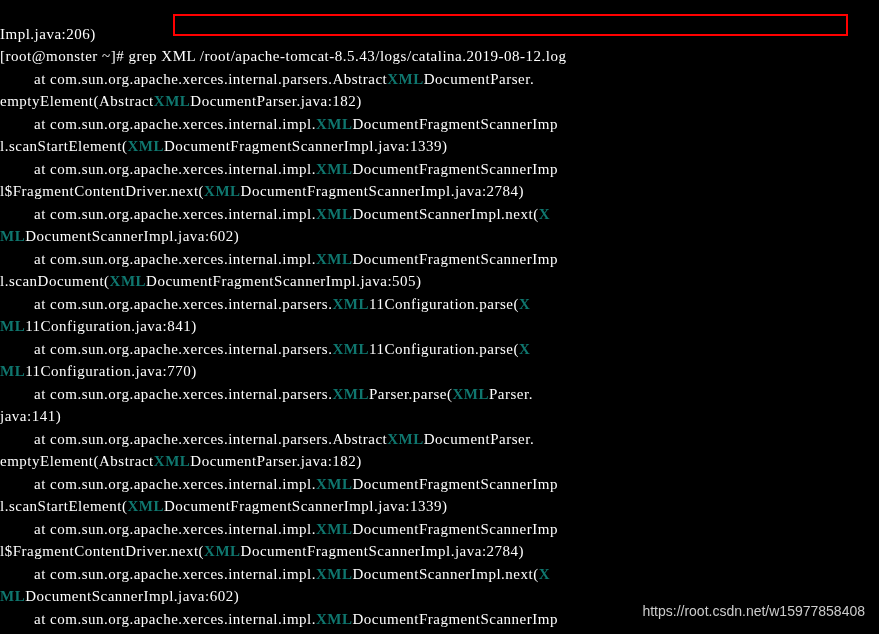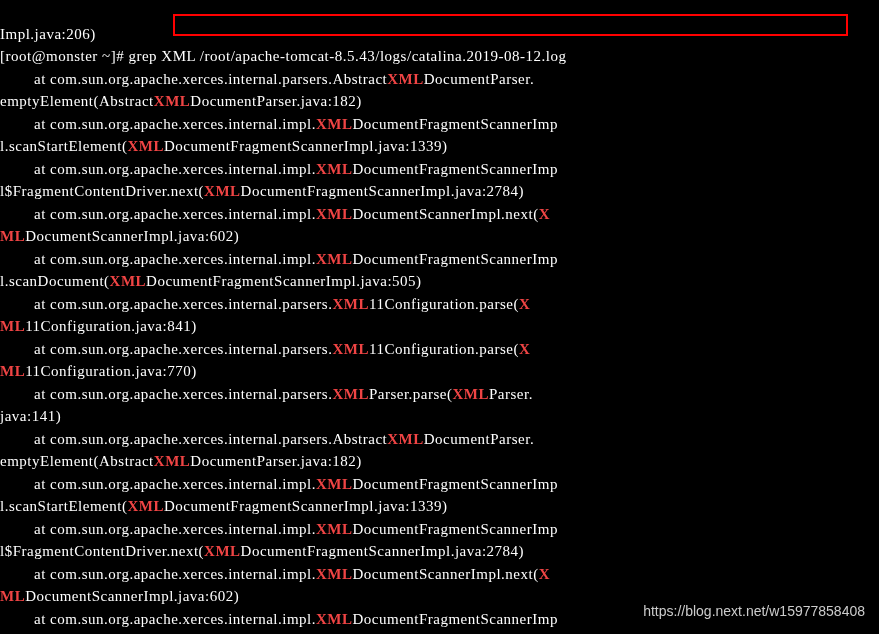--- a/index.html
+++ b/index.html
@@ -18,21 +18,21 @@
       position: relative;
       padding: 0;
       line-height: 1.5;
       letter-spacing: 0.5px;
     }
     .terminal {
       white-space: pre-wrap;
       word-break: break-all;
     }
     .highlight-xml {
-      color: #ef4444;
+      color: #0f766e;
       font-weight: bold;
     }
     .red-box {
       position: absolute;
       border: 2px solid #ff0000;
       pointer-events: none;
     }
     .prompt-box {
       top: 14px;
       left: 173px;
@@ -55,13 +55,13 @@
   </style>
 </head>
 <body>
 
 <div class="terminal">
 <span class="line">Impl.java:206)</span><span class="line"><span>[root@monster ~]# </span><span>grep XML /root/apache-tomcat-8.5.43/logs/catalina.2019-08-12.log</span></span><span class="line"><span>        at com.sun.org.apache.xerces.internal.parsers.Abstract</span><span class="highlight-xml">XML</span><span>DocumentParser.</span></span><span class="line"><span>emptyElement(Abstract</span><span class="highlight-xml">XML</span><span>DocumentParser.java:182)</span></span><span class="line"><span>        at com.sun.org.apache.xerces.internal.impl.</span><span class="highlight-xml">XML</span><span>DocumentFragmentScannerImp</span></span><span class="line"><span>l.scanStartElement(</span><span class="highlight-xml">XML</span><span>DocumentFragmentScannerImpl.java:1339)</span></span><span class="line"><span>        at com.sun.org.apache.xerces.internal.impl.</span><span class="highlight-xml">XML</span><span>DocumentFragmentScannerImp</span></span><span class="line"><span>l$FragmentContentDriver.next(</span><span class="highlight-xml">XML</span><span>DocumentFragmentScannerImpl.java:2784)</span></span><span class="line"><span>        at com.sun.org.apache.xerces.internal.impl.</span><span class="highlight-xml">XML</span><span>DocumentScannerImpl.next(</span><span class="highlight-xml">X</span></span><span class="line"><span class="highlight-xml">ML</span><span>DocumentScannerImpl.java:602)</span></span><span class="line"><span>        at com.sun.org.apache.xerces.internal.impl.</span><span class="highlight-xml">XML</span><span>DocumentFragmentScannerImp</span></span><span class="line"><span>l.scanDocument(</span><span class="highlight-xml">XML</span><span>DocumentFragmentScannerImpl.java:505)</span></span><span class="line"><span>        at com.sun.org.apache.xerces.internal.parsers.</span><span class="highlight-xml">XML</span><span>11Configuration.parse(</span><span class="highlight-xml">X</span></span><span class="line"><span class="highlight-xml">ML</span><span>11Configuration.java:841)</span></span><span class="line"><span>        at com.sun.org.apache.xerces.internal.parsers.</span><span class="highlight-xml">XML</span><span>11Configuration.parse(</span><span class="highlight-xml">X</span></span><span class="line"><span class="highlight-xml">ML</span><span>11Configuration.java:770)</span></span><span class="line"><span>        at com.sun.org.apache.xerces.internal.parsers.</span><span class="highlight-xml">XML</span><span>Parser.parse(</span><span class="highlight-xml">XML</span><span>Parser.</span></span><span class="line"><span>java:141)</span></span><span class="line"><span>        at com.sun.org.apache.xerces.internal.parsers.Abstract</span><span class="highlight-xml">XML</span><span>DocumentParser.</span></span><span class="line"><span>emptyElement(Abstract</span><span class="highlight-xml">XML</span><span>DocumentParser.java:182)</span></span><span class="line"><span>        at com.sun.org.apache.xerces.internal.impl.</span><span class="highlight-xml">XML</span><span>DocumentFragmentScannerImp</span></span><span class="line"><span>l.scanStartElement(</span><span class="highlight-xml">XML</span><span>DocumentFragmentScannerImpl.java:1339)</span></span><span class="line"><span>        at com.sun.org.apache.xerces.internal.impl.</span><span class="highlight-xml">XML</span><span>DocumentFragmentScannerImp</span></span><span class="line"><span>l$FragmentContentDriver.next(</span><span class="highlight-xml">XML</span><span>DocumentFragmentScannerImpl.java:2784)</span></span><span class="line"><span>        at com.sun.org.apache.xerces.internal.impl.</span><span class="highlight-xml">XML</span><span>DocumentScannerImpl.next(</span><span class="highlight-xml">X</span></span><span class="line"><span class="highlight-xml">ML</span><span>DocumentScannerImpl.java:602)</span></span><span class="line"><span>        at com.sun.org.apache.xerces.internal.impl.</span><span class="highlight-xml">XML</span><span>DocumentFragmentScannerImp</span></span><span class="line"><span>l.scanDocument(</span><span class="highlight-xml">XML</span><span>DocumentFragmentScannerImpl.java:505)</span></span>
 </div>
 
 <div class="red-box prompt-box"></div>
 
-<div class="watermark">https://blog.next.net/w15977858408</div>
+<div class="watermark">https://root.csdn.net/w15977858408</div>
 
 </body></html>

